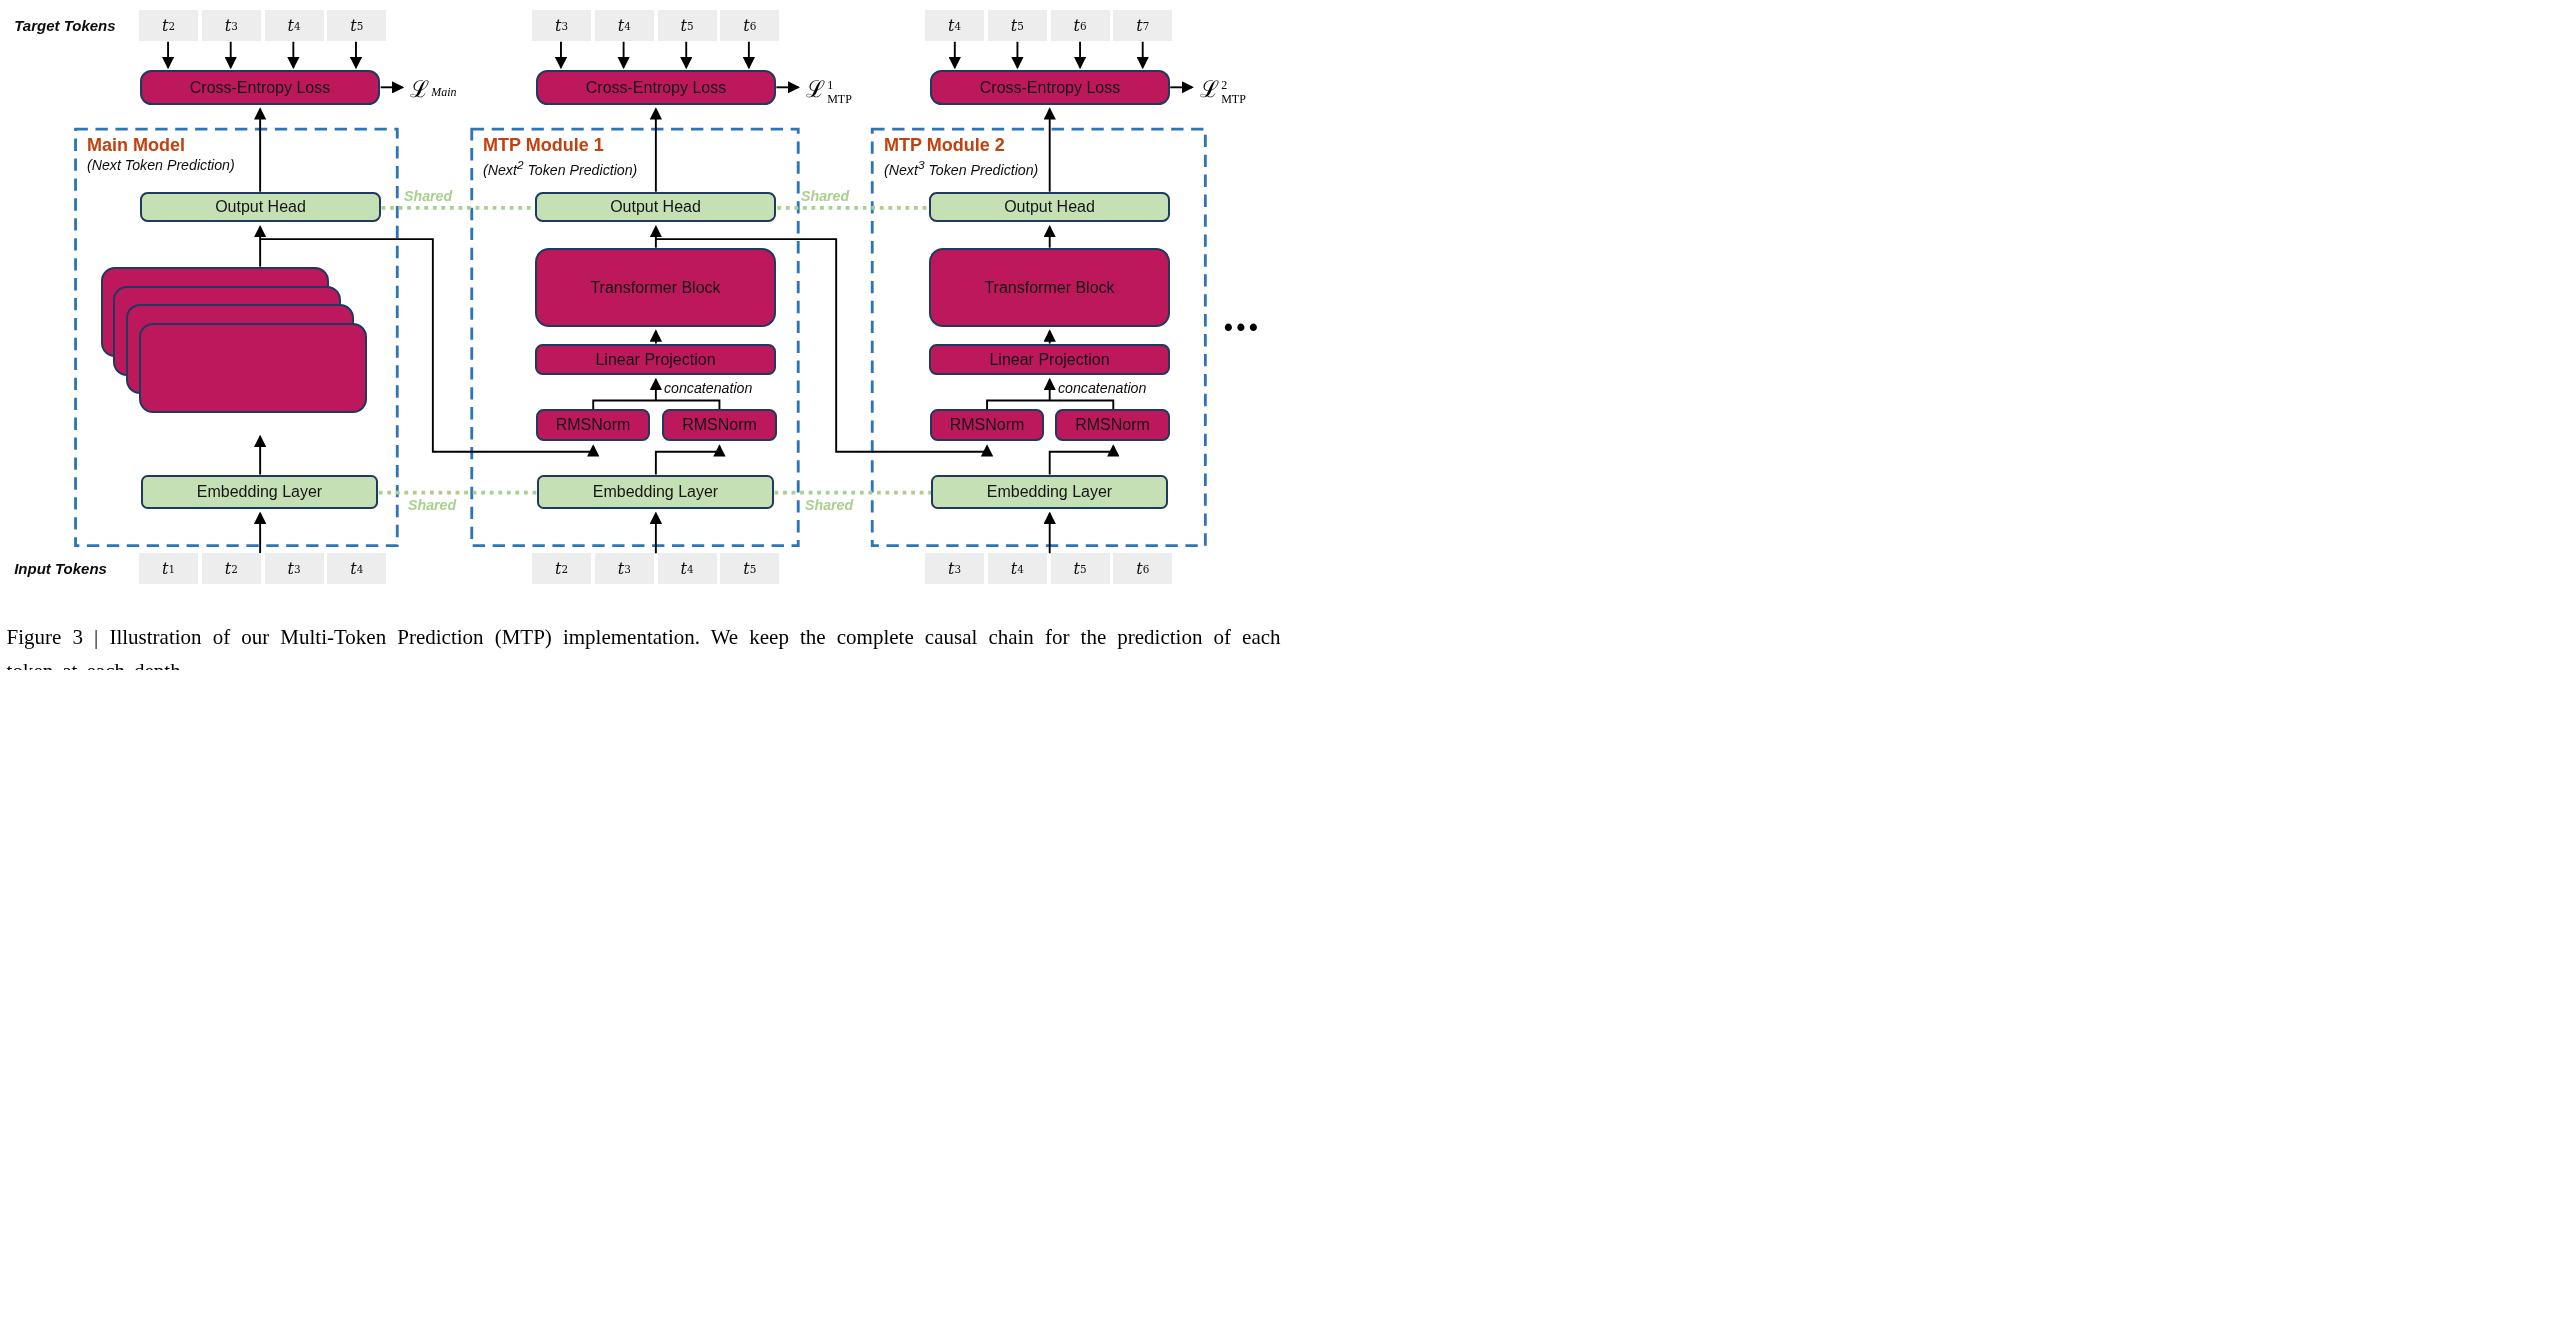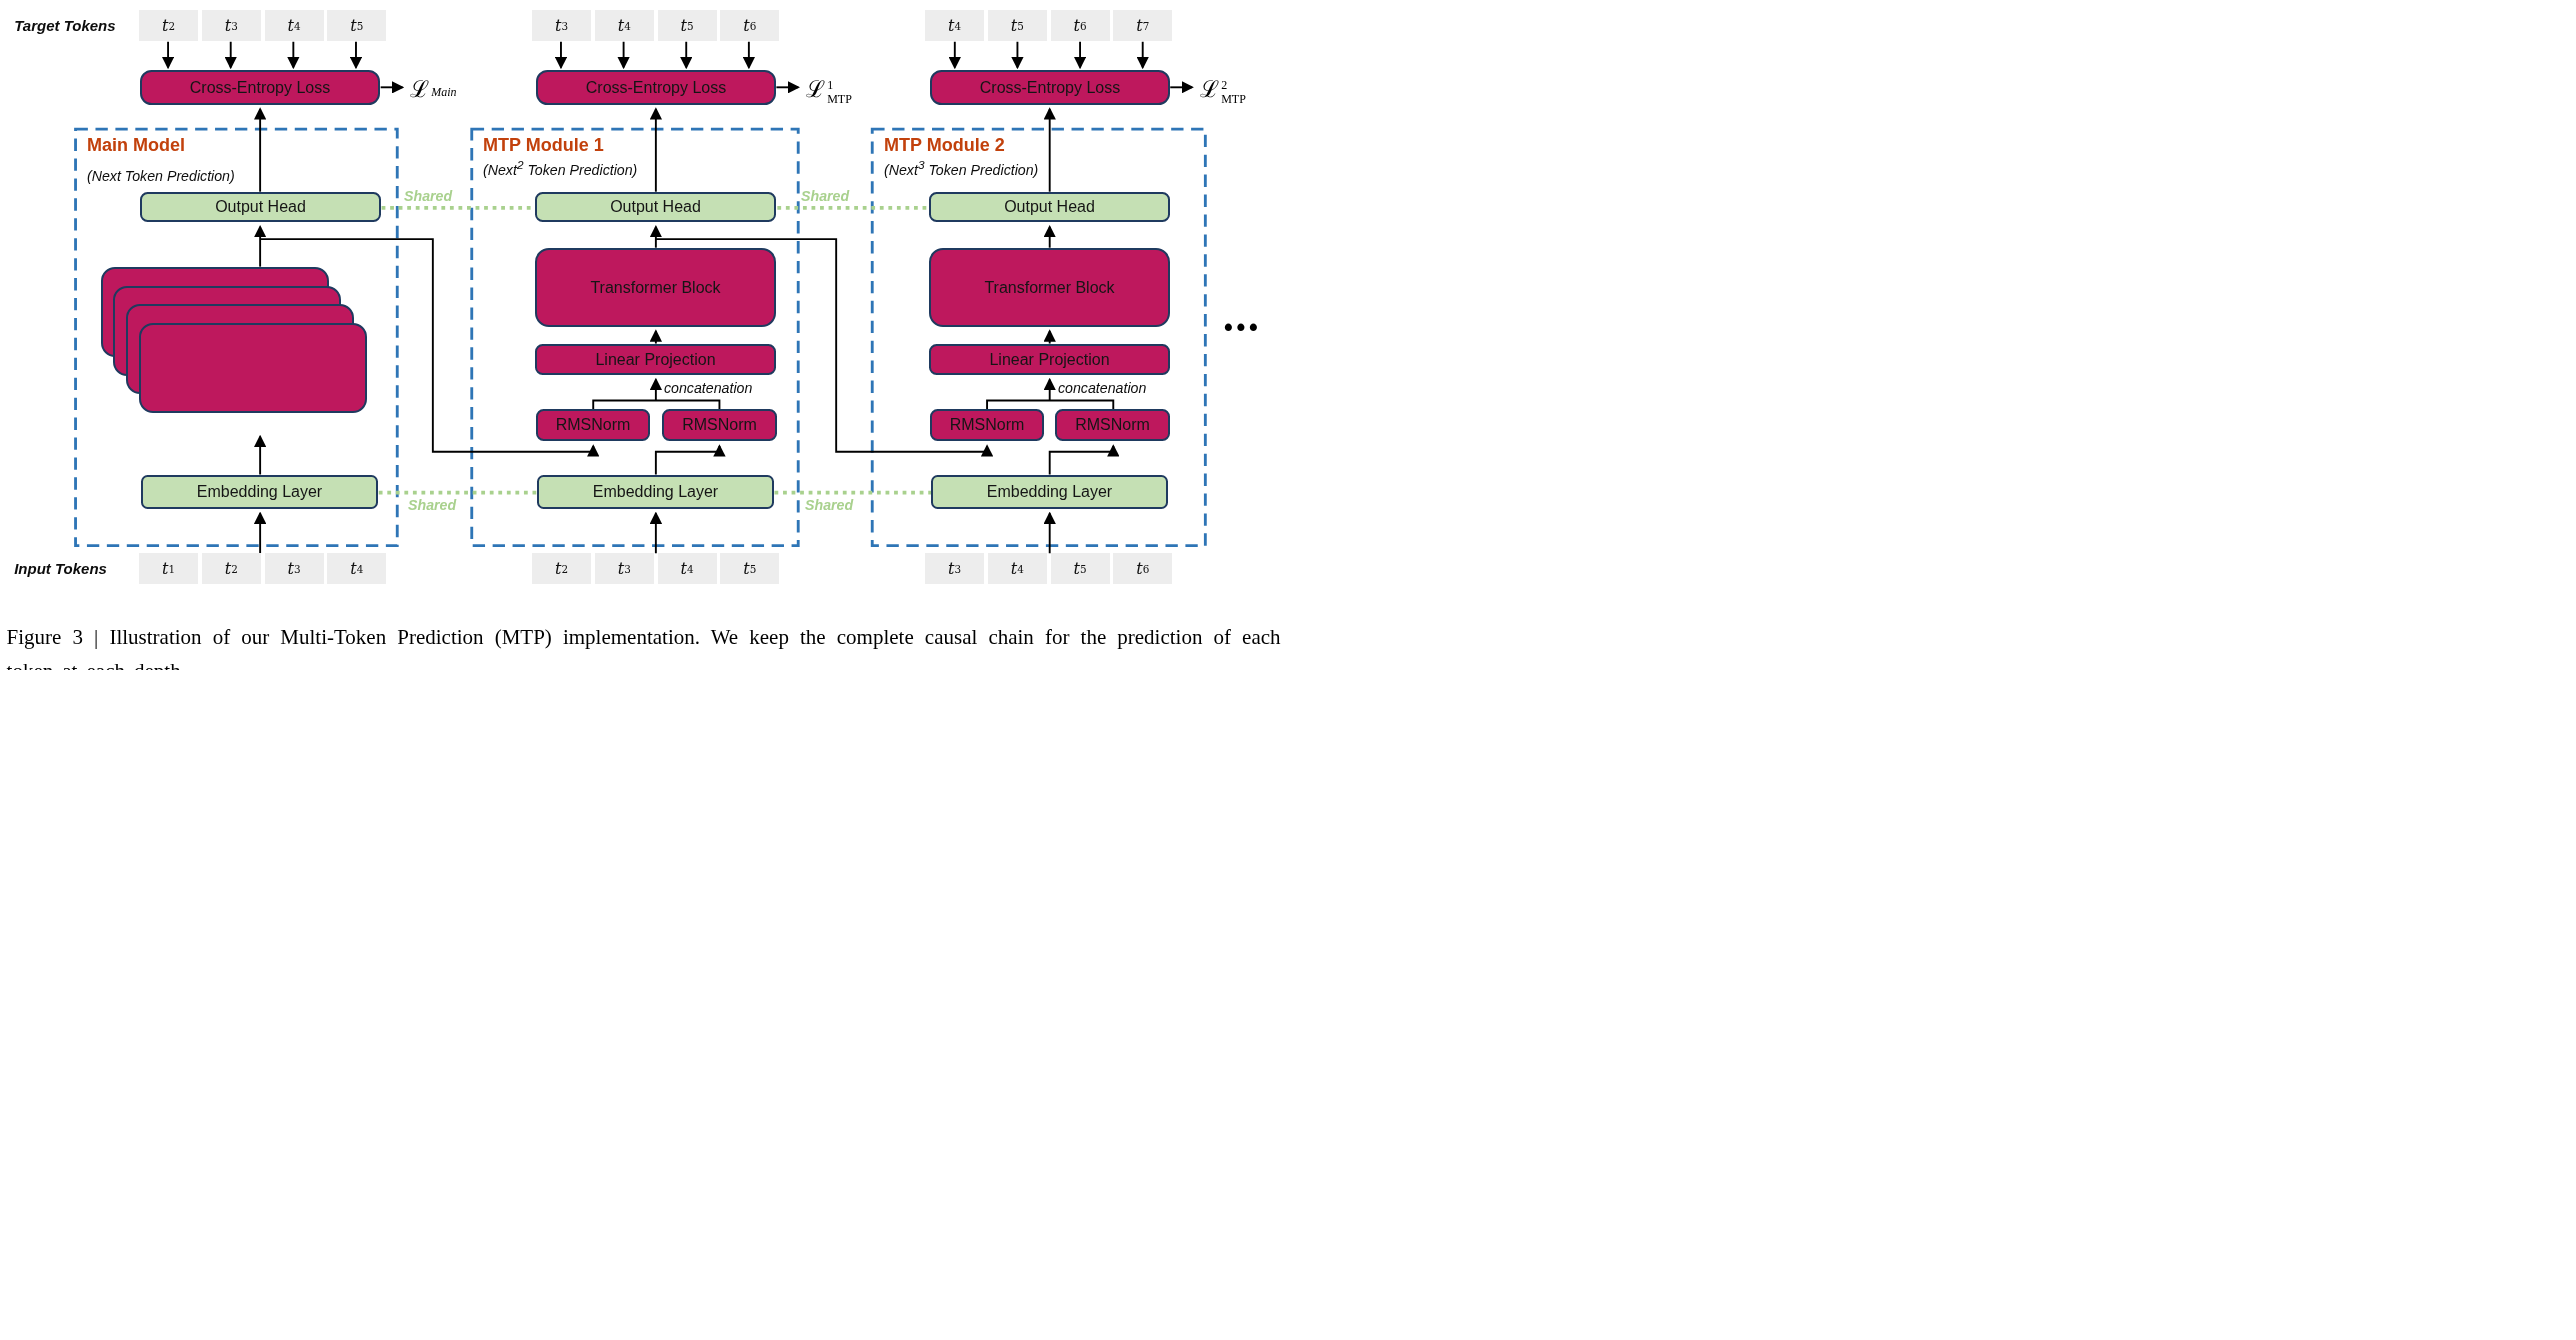--- a/index.html
+++ b/index.html
@@ -232,21 +232,21 @@
   </div>
   <div class="loss" style="left:1200px;top:70px;">
     <span>ℒ</span>
       <span class="ss">
         <span class="sp">2</span>
         <span class="sb">MTP</span>
       </span>
   </div>
 
   <div class="title" style="left:87px;top:135px;">Main Model</div>
-  <div class="subtitle" style="left:87px;top:164px;"><span>(Next</span><sup></sup><span> Token Prediction)</span></div>
+  <div class="subtitle" style="left:87px;top:153px;"><span>(Next</span><sup></sup><span> Token Prediction)</span></div>
   <div class="title" style="left:483px;top:135px;">MTP Module 1</div>
   <div class="subtitle" style="left:483px;top:158px;"><span>(Next</span><sup>2</sup><span> Token Prediction)</span></div>
   <div class="title" style="left:884px;top:135px;">MTP Module 2</div>
   <div class="subtitle" style="left:884px;top:158px;"><span>(Next</span><sup>3</sup><span> Token Prediction)</span></div>
 
   <div class="box green" style="left:140px;top:192px;width:241px;height:30px;border-radius:7.6px;">Output Head</div>
   <div class="box green" style="left:535px;top:192px;width:241px;height:30px;border-radius:7.6px;">Output Head</div>
   <div class="box green" style="left:929px;top:192px;width:241px;height:30px;border-radius:7.6px;">Output Head</div>
 
   <div class="shared" style="left:404px;top:188px;">Shared</div>

